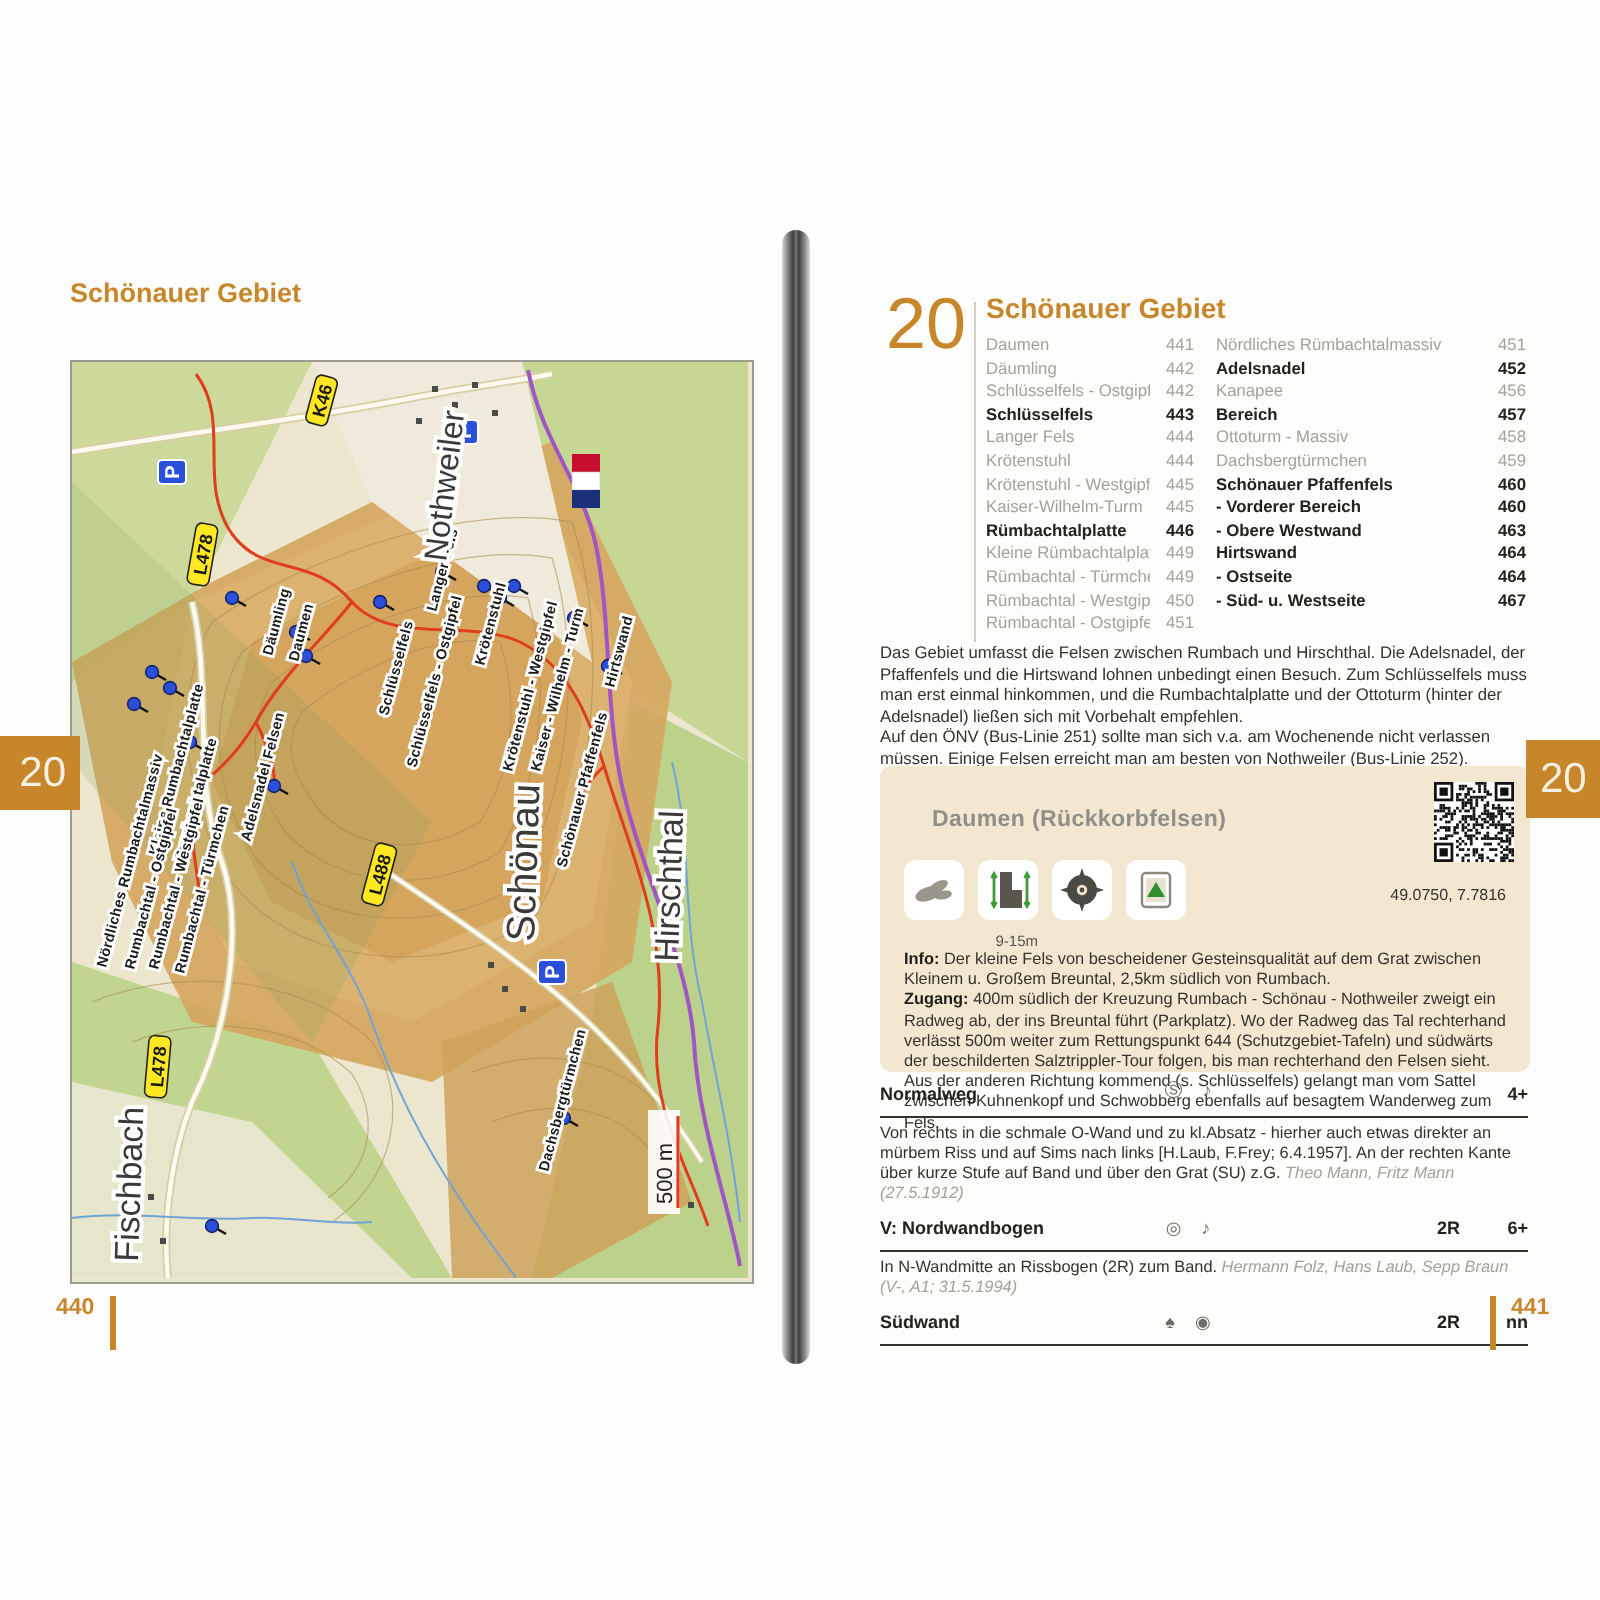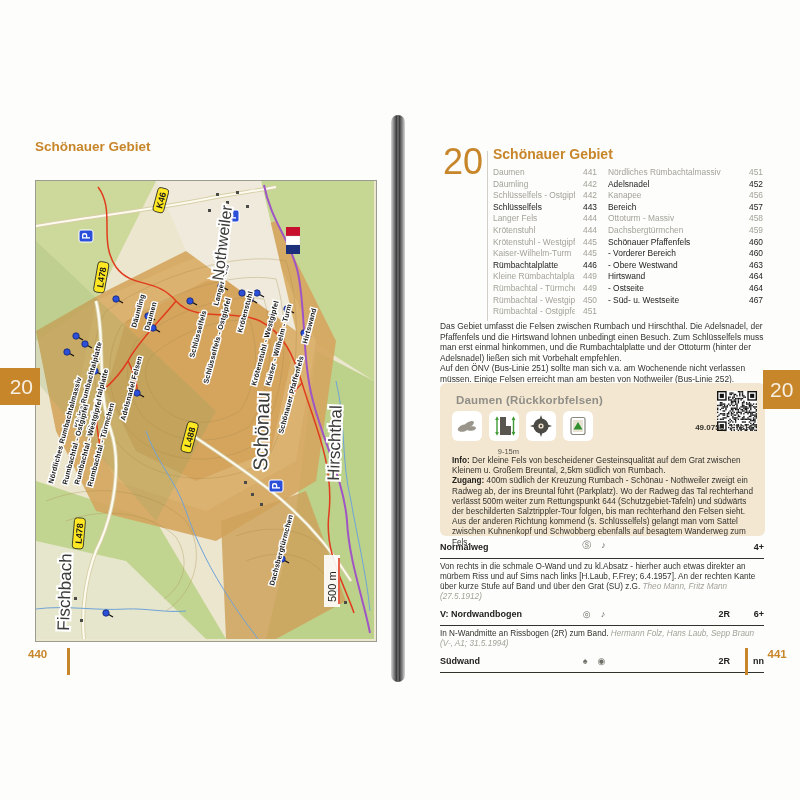--- a/index.html
+++ b/index.html
@@ -6,52 +6,52 @@
   body{width:800px;height:800px;background:#fdfdfb;font-family:"Liberation Sans",sans-serif;position:relative;overflow:hidden;color:#2e2d29}
   .abs{position:absolute}
   
   .spine{left:391px;top:115px;width:14px;height:567px;border-radius:7px;
     background:linear-gradient(90deg,#d9d9d9 0%,#8e8e8e 18%,#3c3c3c 40%,#777 50%,#3c3c3c 60%,#8e8e8e 82%,#d9d9d9 100%)}
   
   .orange{color:#c8862b}
   .tab{background:#c8862b;color:#f6efe2;font-size:21px;display:flex;align-items:center}
   .tab-left{left:0;top:368px;width:40px;height:37px;justify-content:flex-end;padding-right:7px;box-sizing:border-box}
   .tab-right{left:763px;top:370px;width:37px;height:39px;justify-content:flex-start;padding-left:7px;box-sizing:border-box}
-  .folio{font-size:11.5px;font-weight:bold;color:#c8862b;display:flex;align-items:stretch;gap:20px;height:27px}
+  .folio{font-size:11.5px;font-weight:bold;color:#c8862b;display:flex;align-items:stretch;gap:8px;height:27px}
   .folio .bar{width:2.5px;background:#c8862b}
   .folio span{align-self:flex-start;line-height:11px;padding-top:1px}
   
   .lp-title{left:35px;top:139px;font-size:13.5px;font-weight:bold}
   .map-frame{left:35px;top:180px;width:340px;height:460px;border:1px solid #9b9b90;background:#ece7cf}
   .map-frame svg{display:block}
   text.crag{fill:#191919;font-weight:bold;stroke:#ffffff;stroke-width:2.8px;paint-order:stroke;letter-spacing:.2px}
   text.town{fill:#3a3a38;stroke:#ffffff;stroke-width:4px;paint-order:stroke}
   text.badge-t{fill:#191919;font-weight:bold}
   
   .rp-num{left:443px;top:144px;font-size:36px;line-height:36px;color:#c8862b}
   .rp-vline{left:487px;top:151px;width:0;height:170px;border-left:1px solid #d2cfc6}
   .rp-title{left:493px;top:146px;font-size:14px;font-weight:bold}
   
   .idx{font-size:8.4px;line-height:11.6px;color:#a3a29a}
   .idx-left{left:493px;top:167px;width:104px}
   .idx-right{left:608px;top:167px;width:155px}
   .idx-row{display:flex}
   .idx-row .idx-name{flex:1;white-space:nowrap;overflow:hidden}
   .idx-row .idx-page{width:22px;text-align:right}
-  .idx-row.bold{color:#23221f;font-weight:normal}
+  .idx-row.bold{color:#23221f;font-weight:bold}
   
   .intro{left:440px;top:321px;width:324px;font-size:8.4px;line-height:10.6px;color:#33322d}
   
   .cragbox{left:440px;top:383px;width:325px;height:153px;background:#f4e7d2;border-radius:6px;box-sizing:border-box;padding:7px 10px 6px 12px}
-  .cragbox h3{margin:4px;font-size:11.5px;color:#8f8e87;letter-spacing:.2px}
+  .cragbox h3{margin:14px;font-size:11.5px;color:#8f8e87;letter-spacing:.2px}
   .icon-row{display:flex;gap:7px;margin-top:5px;height:31px}
   .tile{width:30px;height:30px;background:#fff;border-radius:6px;display:flex;align-items:center;justify-content:center}
   .under-icons{display:flex;font-size:7.5px;color:#55544e;margin-top:5px}
   .h-label{width:67px;text-align:right}
-  .coords{position:absolute;right:12px;top:40px;font-size:8px;font-weight:bold;color:#33322d}
+  .coords{position:absolute;right:12px;top:60px;font-size:8px;font-weight:normal;color:#33322d}
   .qr{position:absolute;right:8px;top:8px;width:40px;height:40px}
   .infotext{font-size:8.2px;line-height:10.2px;color:#33322d;margin-top:0}
   .infotext b{color:#1f1e1b}
   
   .routes{left:440px;top:539px;width:324px}
   .route{margin-bottom:7px}
   .r-head{display:flex;align-items:flex-end;border-bottom:1.4px solid #33322d;padding-bottom:6px;font-size:9px;font-weight:bold;color:#23221f}
   .r-name{flex:1}
   .r-icons{width:130px;text-align:center;color:#6e6d66;font-weight:normal;font-size:9px;letter-spacing:10px}
   .r-prot{width:66px;text-align:right}

